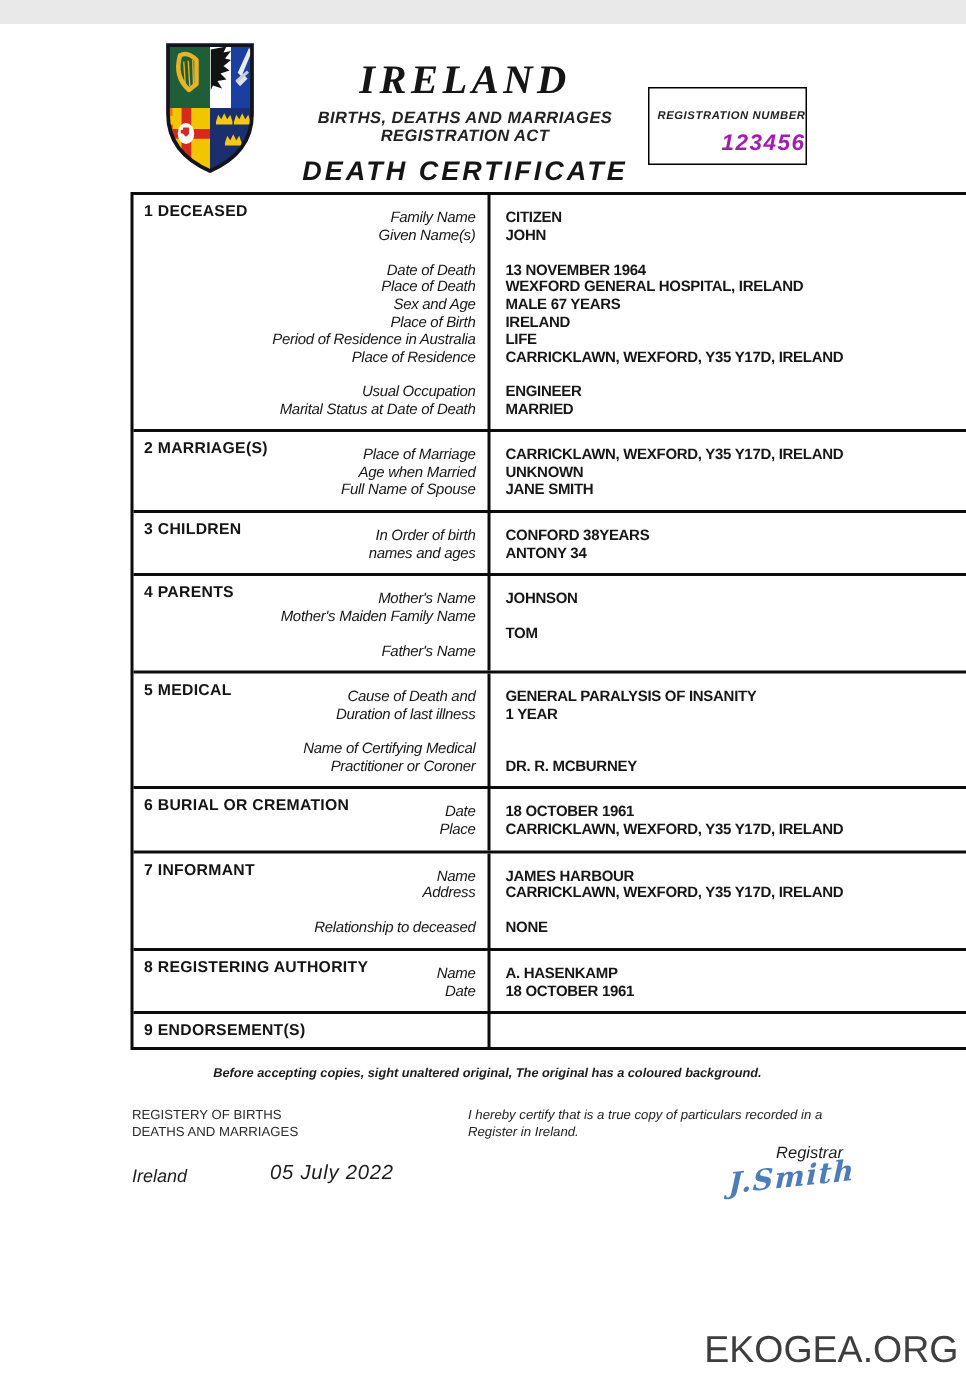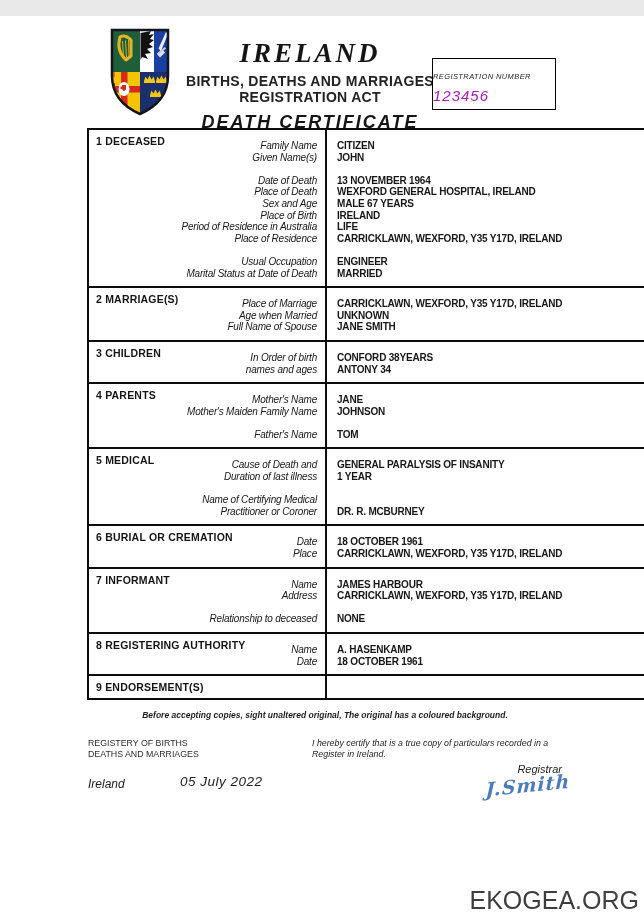--- a/index.html
+++ b/index.html
@@ -20,30 +20,30 @@
   .header-center {
     position: absolute; left: 168px; top: 22px; width: 284px;
     text-align: center;
   }
   .country-title {
     font-family: "Liberation Serif", serif;
     font-size: 27px; font-weight: bold; font-style: italic;
     letter-spacing: 3px; color: #151515;
   }
   .act-line {
-    margin-top: 4px; font-size: 14px; font-weight: bold; 
+    margin-top: 4px; font-size: 11px; font-weight: bold; font-style: italic;
     letter-spacing: 0.3px; color: #222;
   }
   .doc-title {
     margin-top: 7px; font-size: 18px; font-weight: bold; font-style: italic;
     letter-spacing: 2px; color: #151515;
   }
   .reg-box {
-    position: absolute; left: 432px; top: 42px; width: 124px; height: 52px;
-    border: 1px solid #000; text-align: left;
+    position: absolute; left: 432px; top: 42px; width: 106px; height: 52px;
+    border: 1px solid #000; text-align: right; font-weight: bold;
   }
   .reg-label { margin-top: 13px; font-size: 7.5px; font-style: italic; letter-spacing: 0.4px; color: #222; }
   .reg-number { margin-top: 6px; font-size: 15px; font-style: italic; letter-spacing: 1px; color: #a21caf; }
 
   
   .cert-table {
     position: absolute; left: 87px; top: 112px; width: 560px;
     border: 2px solid #0c0c0c;
   }
   .section { display: flex; border-top: 2px solid #0c0c0c; min-height: 24px; }
@@ -222,21 +222,20 @@
         <div class="col-left">
           <div class="sec-title">4 PARENTS</div>
           <div class="labels">
             <div class="line">Mother's Name</div>
             <div class="line">Mother's Maiden Family Name</div>
             <div class="line">&nbsp;</div>
             <div class="line">Father's Name</div>
           </div>
         </div>
         <div class="col-right">
-          <div class="line">JANE</div>
           <div class="line">JOHNSON</div>
           <div class="line">&nbsp;</div>
           <div class="line">TOM</div>
         </div>
       </div>
       <div class="section">
         <div class="col-left">
           <div class="sec-title">5 MEDICAL</div>
           <div class="labels">
             <div class="line">Cause of Death and</div>

